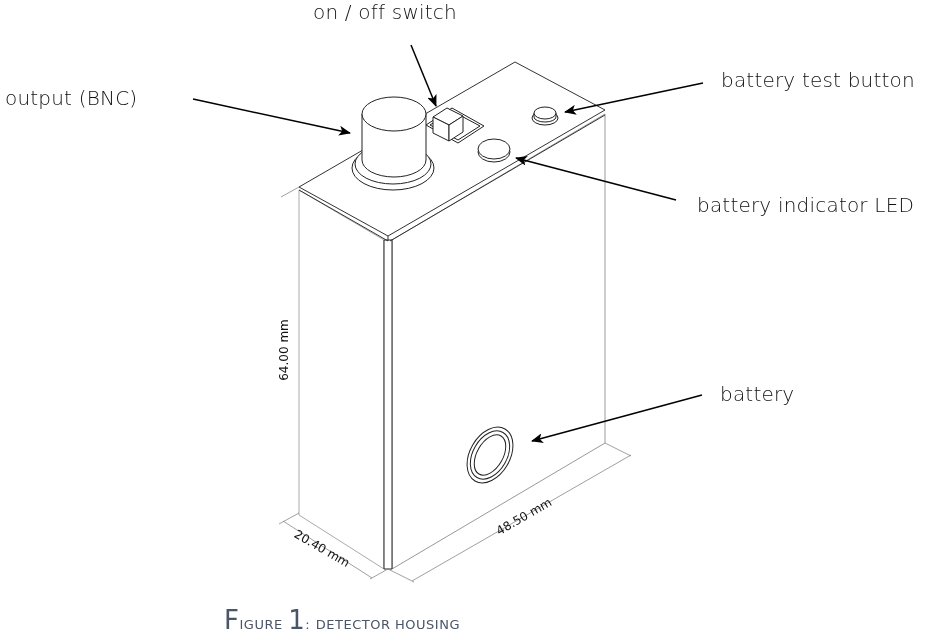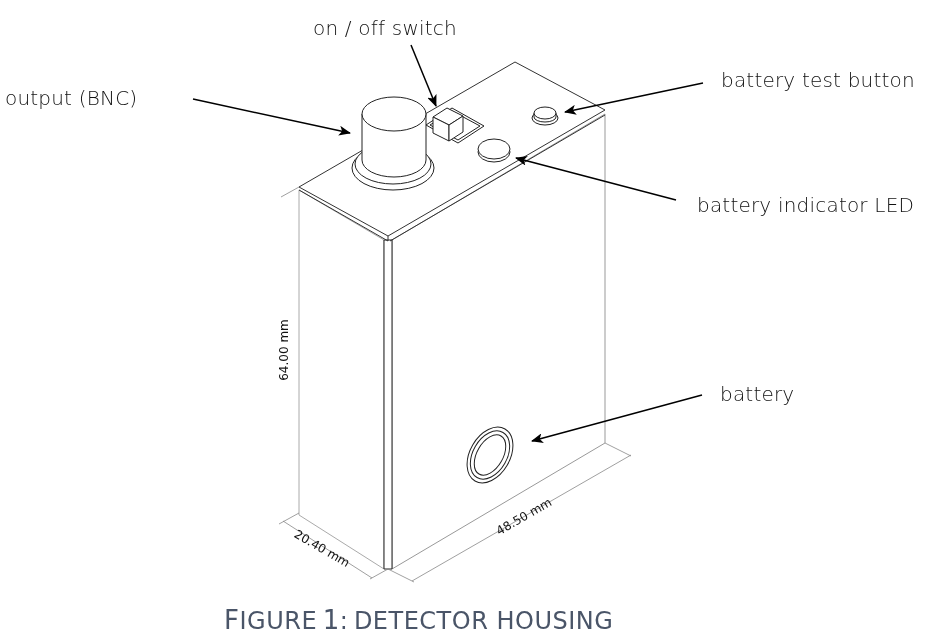--- a/index.html
+++ b/index.html
@@ -4,21 +4,21 @@
   <style>
     html, body { margin: 0; padding: 0; background: #ffffff; }
     body { width: 949px; height: 643px; position: relative; overflow: hidden;
            font-family: "DejaVu Sans", sans-serif; }
     #figure { position: absolute; left: 0; top: 0; width: 949px; height: 643px; }
     .label { position: absolute; font-family: "DejaVu Sans", sans-serif; font-size: 20px;
              font-weight: 300; color: #111111; white-space: nowrap; letter-spacing: 0.2px; }
     .caption { position: absolute; left: 224px; top: 605px; width: 440px; text-align: left;
                font-family: "DejaVu Sans", sans-serif; color: #4a5568; letter-spacing: 0.5px; }
     .caption .big { font-size: 26px; }
-    .caption .small { font-size: 24px; margin-top: 23px; }
+    .caption .small { font-size: 13px; margin-top: 23px; }
     svg text { font-family: "DejaVu Sans", sans-serif; }
   </style>
 </head>
 <body>
 
 <div id="figure">
   <svg width="949" height="643" viewBox="0 0 949 643">
     <defs>
       <marker id="arrowhead" markerWidth="12" markerHeight="10" refX="11" refY="5" orient="auto" markerUnits="userSpaceOnUse">
         <path d="M0,0 L12,5 L0,10 L3,5 Z" fill="#000"></path>
@@ -88,21 +88,21 @@
 
     <g stroke="#000" stroke-width="1.5" fill="none">
       <line x1="411" y1="45" x2="436" y2="106" marker-end="url(#arrowhead)"></line>
       <line x1="193" y1="99" x2="350" y2="133" marker-end="url(#arrowhead)"></line>
       <line x1="703" y1="83" x2="565" y2="112" marker-end="url(#arrowhead)"></line>
       <line x1="676" y1="200" x2="516" y2="158" marker-end="url(#arrowhead)"></line>
       <line x1="702" y1="395" x2="532" y2="441" marker-end="url(#arrowhead)"></line>
     </g>
   </svg>
 
-  <div class="label" style="left:313px; top:16px;">on / off switch</div>
+  <div class="label" style="left:313px; top:0;">on / off switch</div>
   <div class="label" style="left:5px; top:86px;">output (BNC)</div>
   <div class="label" style="left:697px; top:193px;">battery indicator LED</div>
   <div class="label" style="left:721px; top:68px;">battery test button</div>
   <div class="label" style="left:720px; top:382px;">battery</div>
 
   <div class="caption">
     <span class="big">F</span><span class="small">IGURE</span>
     <span class="big">1</span><span class="small">:</span>
     <span class="small">DETECTOR HOUSING</span>
   </div>

